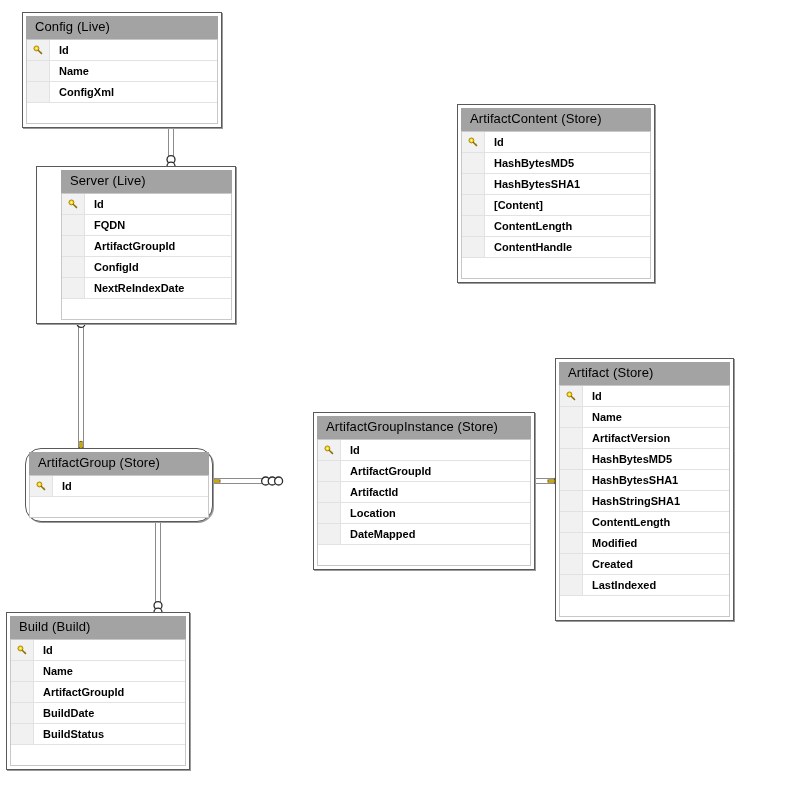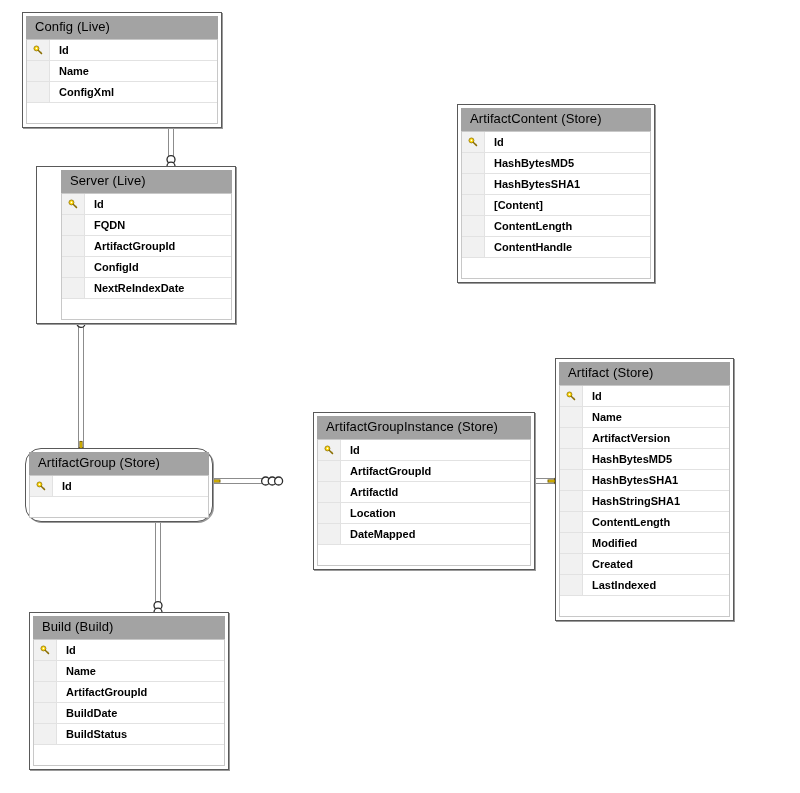--- a/index.html
+++ b/index.html
@@ -391,21 +391,21 @@
         <div class="row">
           <div class="gutter"></div>
           <div class="col-name">LastIndexed</div>
         </div>
         <div class="row filler">
           <div class="gutter"></div>
           <div class="col-name"></div>
         </div>
       </div>
     </div>
-    <div class="table-box" style="left: 29px; top: 612px; width: 200px;">
+    <div class="table-box" style="left: 6px; top: 612px; width: 184px;">
       <div class="table-title">Build (Build)</div>
       <div class="grid">
         <div class="row">
           <div class="gutter">
             <svg class="key-icon" viewBox="0 0 16 16">
               <circle cx="5" cy="5" r="3.6" fill="#ffd700" stroke="#8a6d00" stroke-width="1.1"></circle>
               <circle cx="5" cy="5" r="1.2" fill="#ffffff"></circle>
               <path d="M7.2 7.2 L13 13" stroke="#8a6d00" stroke-width="2.1" fill="none"></path>
               <path d="M10.4 11.6 L12.1 9.9" stroke="#8a6d00" stroke-width="1.6" fill="none"></path>
             </svg>

